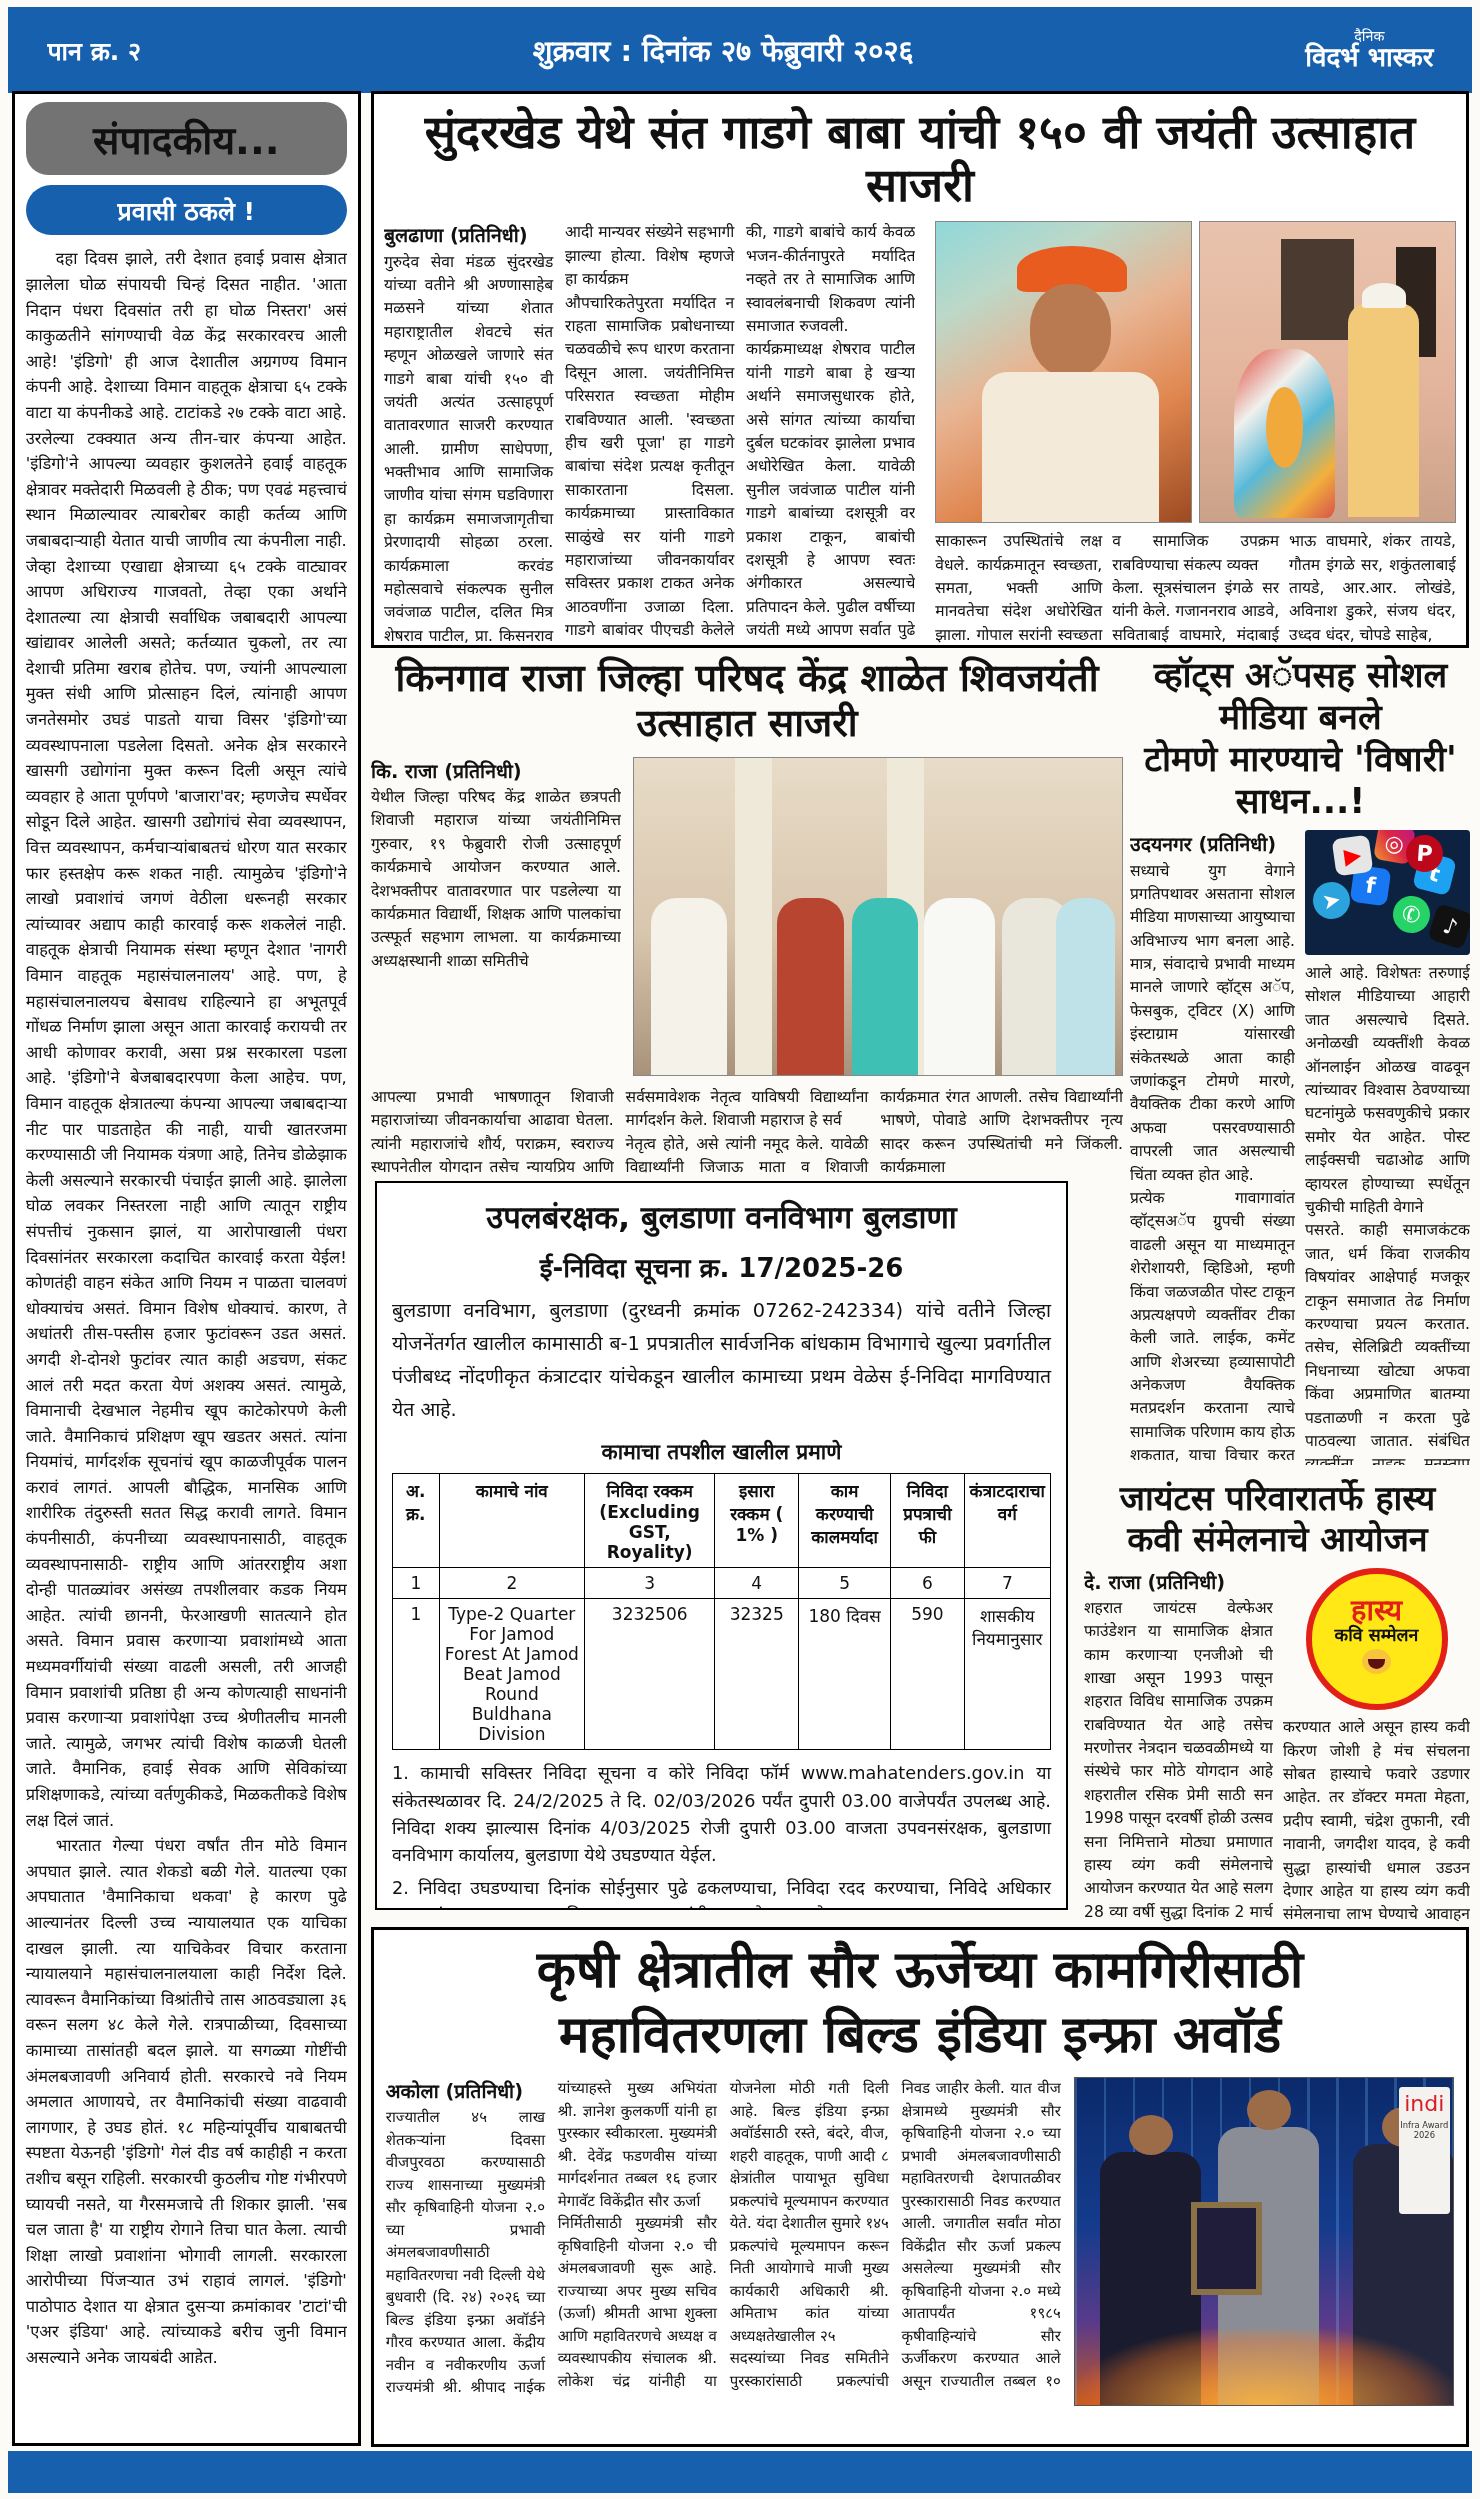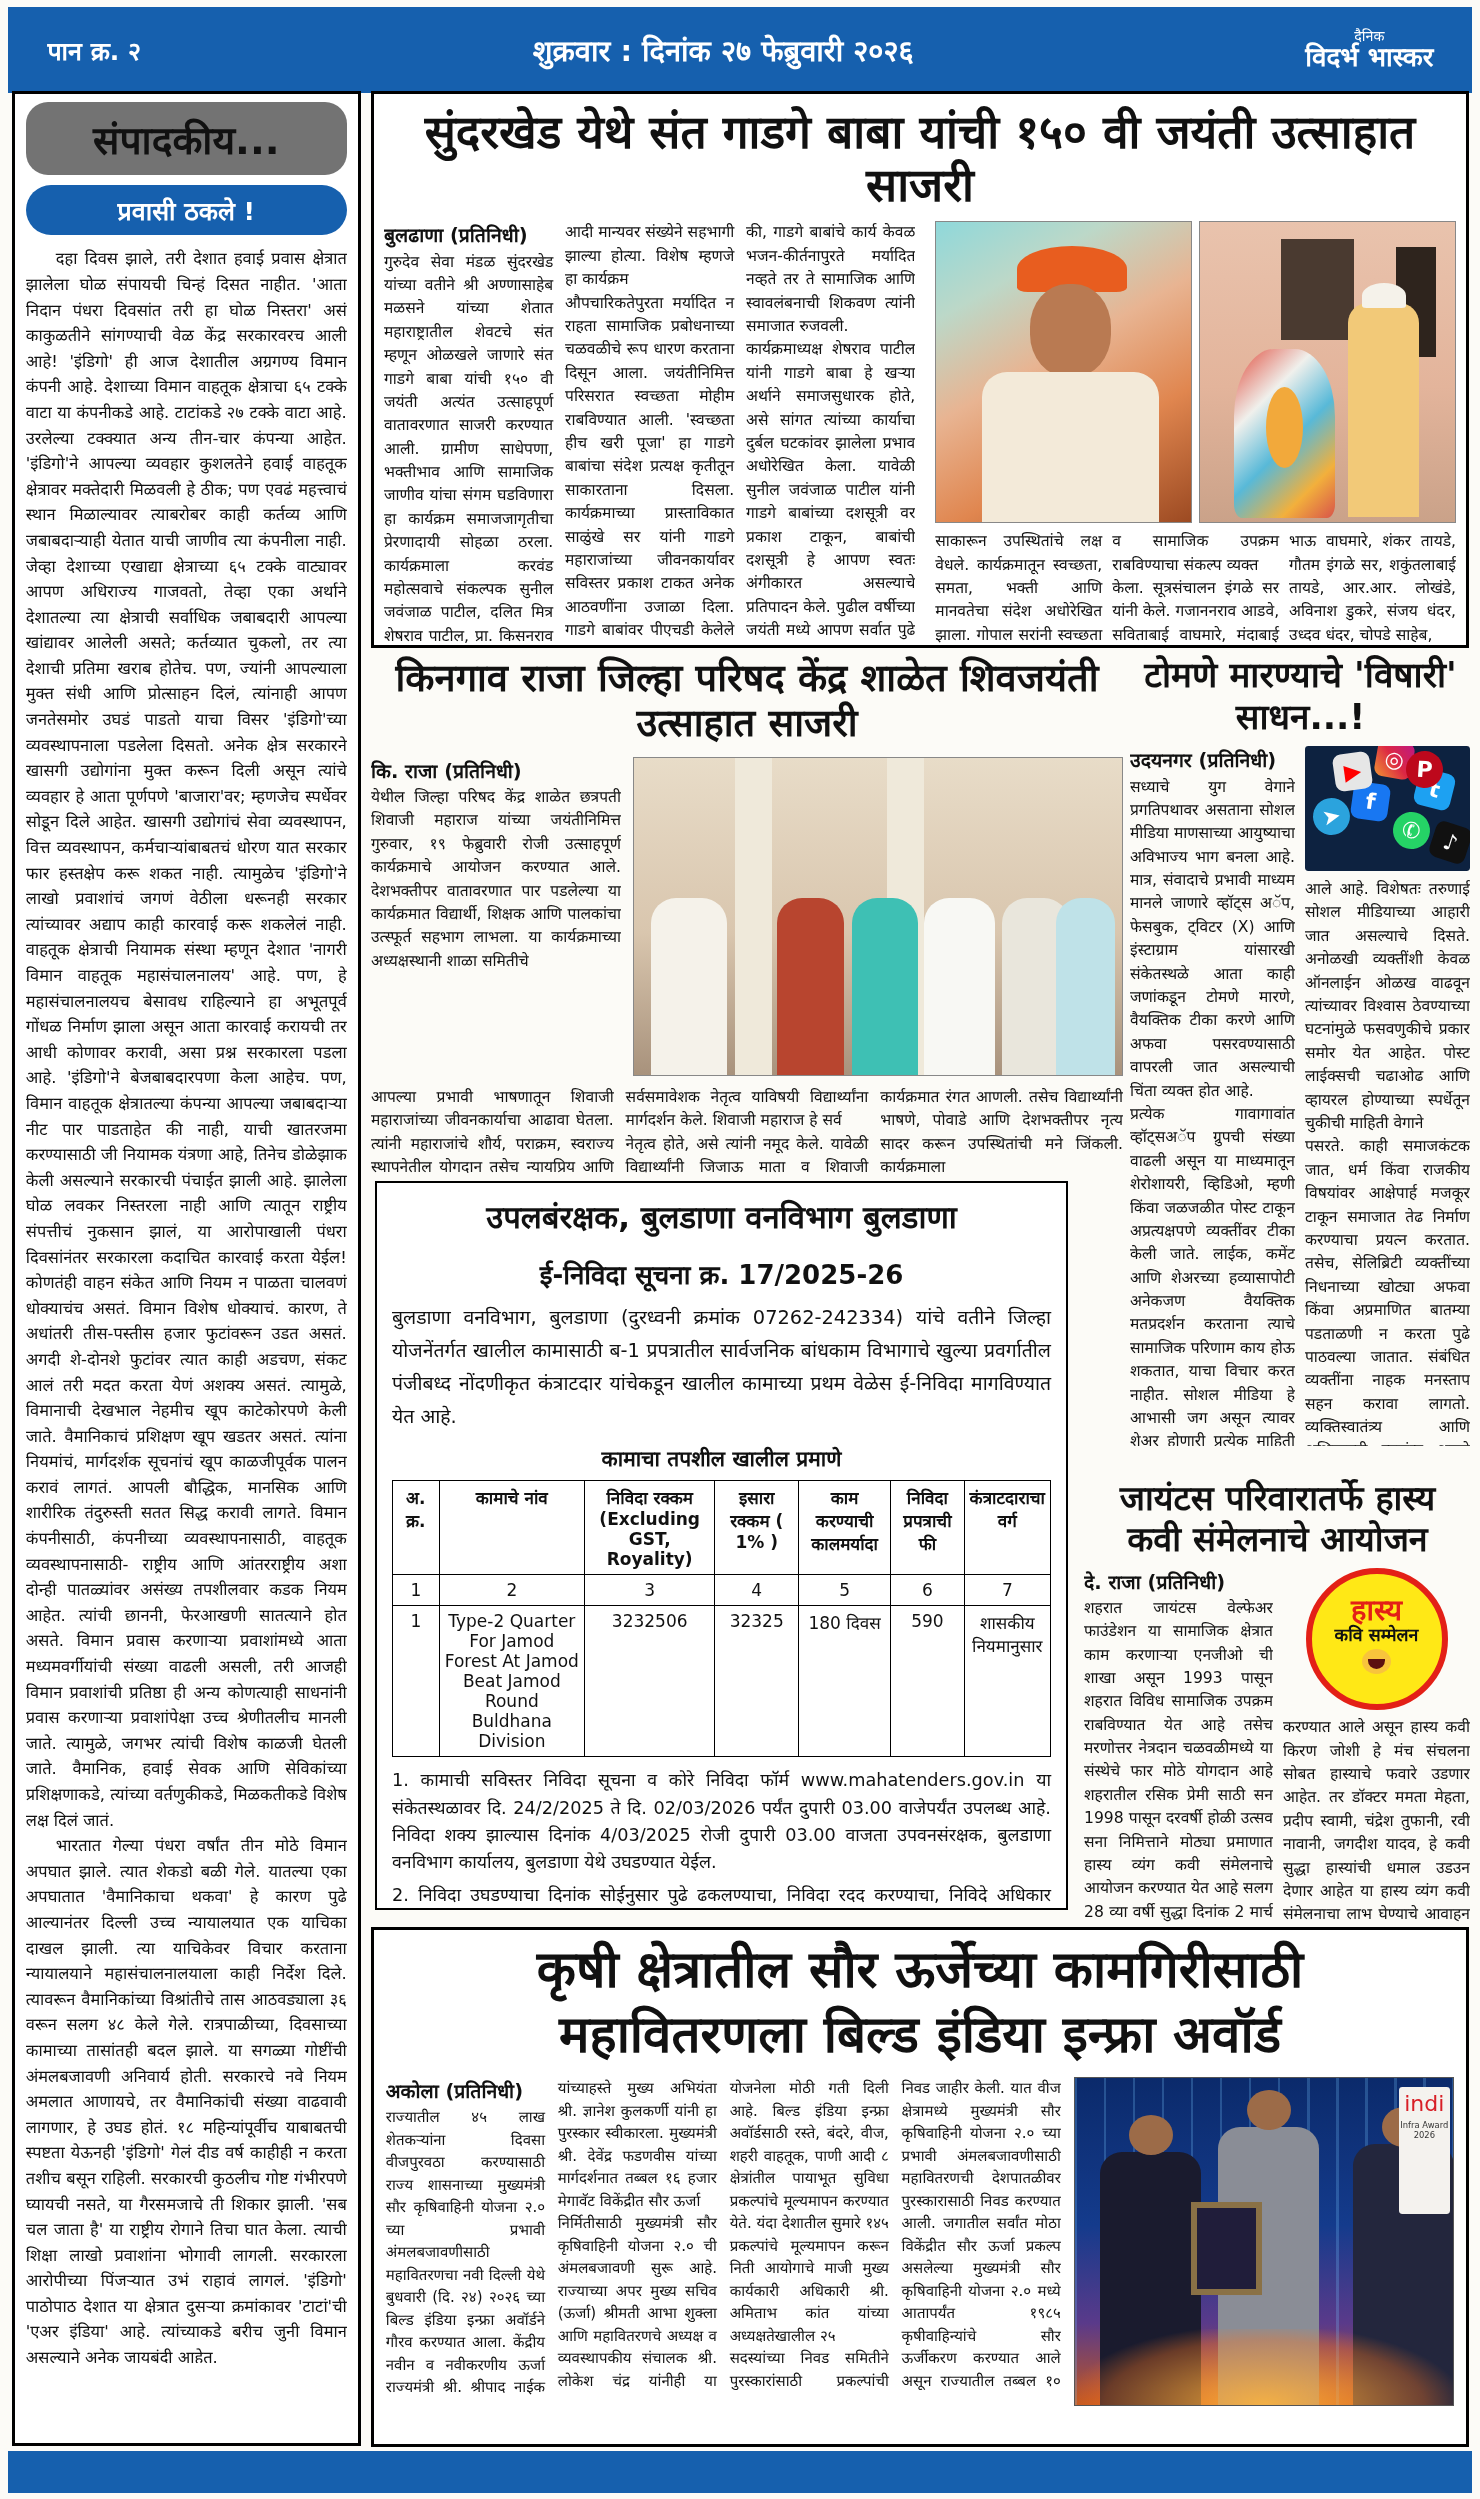--- a/index.html
+++ b/index.html
@@ -63,21 +63,21 @@
   .hl-md{font-size:35px;font-weight:800;text-align:center;line-height:1.2;}
   .social-cols{display:flex;gap:10px;margin-top:8.4px;}
   .scol{width:165px;height:700px;overflow:hidden;}
   .social-photo{width:165px;height:125px;background:#0d2240;border-radius:3.4px;position:relative;overflow:hidden;margin-bottom:6.7px;}
   .app{position:absolute;width:37px;height:37px;border-radius:8.4px;color:#fff;font-weight:bold;
        display:flex;align-items:center;justify-content:center;font-size:22px;}
   
   .art-tender{position:absolute;left:375px;top:1181px;width:693px;height:729px;border:2.5px solid #000;
               box-sizing:border-box;background:#fff;padding:11.8px 15px;overflow:hidden;}
   .tender-title{text-align:center;font-size:31px;font-weight:800;}
-  .tender-sub{text-align:center;font-size:26px;font-weight:700;margin-top:19px;}
+  .tender-sub{text-align:center;font-size:26px;font-weight:700;margin-top:12px;}
   .tender-intro{font-size:19.4px;line-height:1.7;text-align:justify;margin-top:10px;}
   .tender-detail{text-align:center;font-size:21px;font-weight:700;margin:10px 0 8.4px;}
   table.tnd{width:100%;border-collapse:collapse;font-size:17px;}
   table.tnd th,table.tnd td{border:1.7px solid #000;padding:5px 5px;text-align:center;vertical-align:top;}
   table.tnd th{font-weight:700;}
   td.workname{text-align:left;}
   .tender-notes{font-size:17.7px;line-height:1.55;margin-top:10px;text-align:justify;}
   .tender-notes p{margin:0 0 5px 0;}
   
   .art-giants{position:absolute;left:1084px;top:1478px;width:387px;height:445px;overflow:hidden;}
@@ -194,20 +194,21 @@
       </div>
     </div>
     <div class="shiv-cont bodytext">
       <p>आपल्या प्रभावी भाषणातून शिवाजी महाराजांच्या जीवनकार्याचा आढावा घेतला. त्यांनी महाराजांचे शौर्य, पराक्रम, स्वराज्य स्थापनेतील योगदान तसेच न्यायप्रिय आणि सर्वसमावेशक नेतृत्व याविषयी विद्यार्थ्यांना मार्गदर्शन केले. शिवाजी महाराज हे सर्व</p>
       <p>नेतृत्व होते, असे त्यांनी नमूद केले. यावेळी विद्यार्थ्यांनी जिजाऊ माता व शिवाजी महाराज यांची वेशभूषा साकारून कार्यक्रमात रंगत आणली. तसेच विद्यार्थ्यांनी भाषणे, पोवाडे आणि देशभक्तीपर नृत्य सादर करून उपस्थितांची मने जिंकली. कार्यक्रमाला</p>
 
     </div>
   </div>
 
   <div class="art-social">
+    <div class="hl-md">व्हॉट्स अॅपसह सोशल मीडिया बनले</div>
     <div class="hl-md">टोमणे मारण्याचे 'विषारी' साधन...!</div>
     <div class="social-cols">
       <div class="scol bodytext">
         <p class="byline">उदयनगर (प्रतिनिधी)</p>
         <p>सध्याचे युग वेगाने प्रगतिपथावर असताना सोशल मीडिया माणसाच्या आयुष्याचा अविभाज्य भाग बनला आहे. मात्र, संवादाचे प्रभावी माध्यम मानले जाणारे व्हॉट्स अॅप, फेसबुक, ट्विटर (X) आणि इंस्टाग्राम यांसारखी संकेतस्थळे आता काही जणांकडून टोमणे मारणे, वैयक्तिक टीका करणे आणि अफवा पसरवण्यासाठी वापरली जात असल्याची चिंता व्यक्त होत आहे.</p>
         <p>प्रत्येक गावागावांत व्हॉट्सअॅप ग्रुपची संख्या वाढली असून या माध्यमातून शेरोशायरी, व्हिडिओ, म्हणी किंवा जळजळीत पोस्ट टाकून अप्रत्यक्षपणे व्यक्तींवर टीका केली जाते. लाईक, कमेंट आणि शेअरच्या हव्यासापोटी अनेकजण वैयक्तिक मतप्रदर्शन करताना त्याचे सामाजिक परिणाम काय होऊ शकतात, याचा विचार करत नाहीत. सोशल मीडिया हे आभासी जग असून त्यावर शेअर होणारी प्रत्येक माहिती खरीच असेल असे नाही. कौटुंबिक फोटो, खासगी माहिती किंवा वैयक्तिक बाबी बेधडकपणे शेअर केल्या जात आहेत. यामुळे फसवणूक, ब्लॅकमेलिंग किंवा माहितीचा दुरुपयोग होण्याच्या घटना वाढत असल्याचे पोलिसांनी स्पष्ट केले आहे. सोशल मीडियावरील विविध 'चॅलेंजेस'ना बळी पडून फोटो किंवा व्हिडिओ शेअर करू नयेत, असे आवाहनही करण्यात</p>
       </div>
       <div class="scol bodytext">
         <div class="social-photo">
           <div class="app" style="left:8.4px;top:52px;background:#2ba3dd;border-radius:50%;transform:rotate(-12deg)">➤</div>

